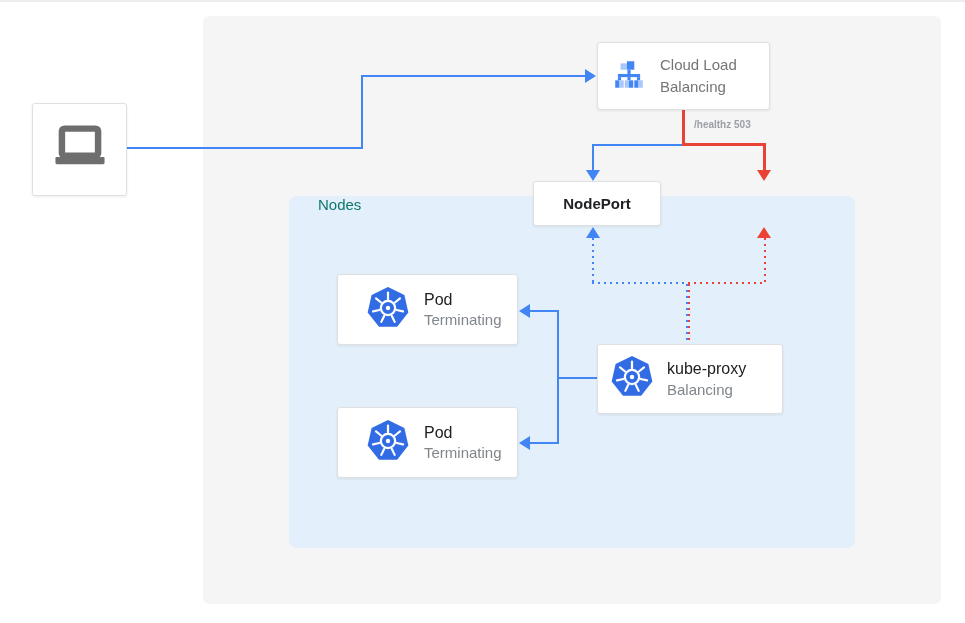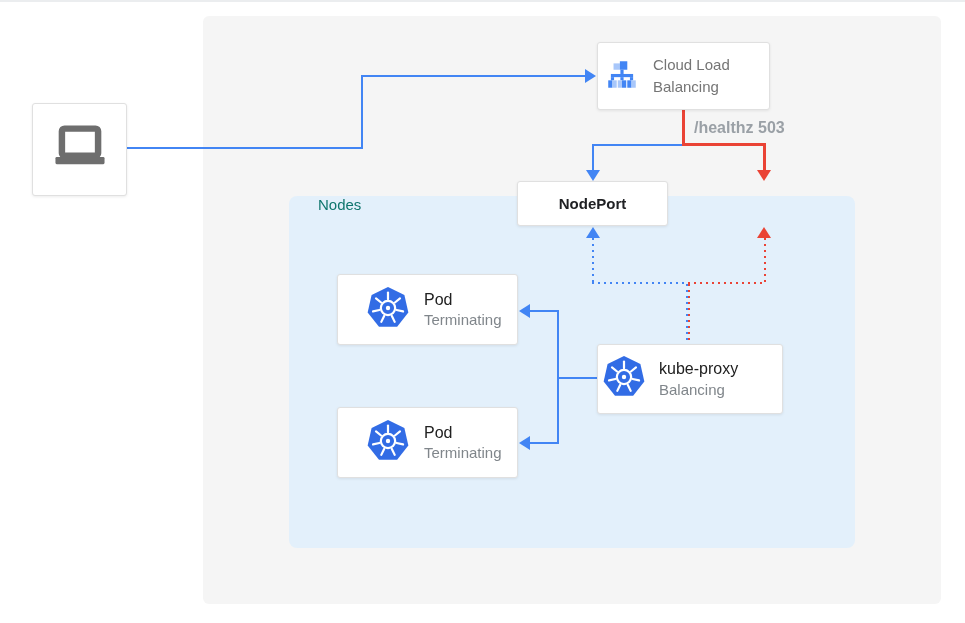--- a/index.html
+++ b/index.html
@@ -8,47 +8,47 @@
     font-family:"Liberation Sans", sans-serif;
   }
   .top-hairline{position:absolute;left:0;top:0;width:965px;height:2px;background:#ebedef;}
   .panel{position:absolute;left:203px;top:16px;width:738px;height:588px;background:var(--panel-bg,#f5f5f5);border-radius:6px;}
   .nodes-group{position:absolute;left:289px;top:196px;width:566px;height:352px;background:var(--nodes-bg,#e3f0fb);border-radius:8px;}
   .nodes-label{position:absolute;left:29px;top:0;font-size:15px;color:#0f766e;}
 
   .box{position:absolute;background:#fff;border:1px solid var(--border,#e0e0e0);border-radius:3px;
        box-shadow:0 1px 3px rgba(0,0,0,.08);box-sizing:border-box;display:flex;align-items:center;}
   .client-box{left:32px;top:103px;width:95px;height:93px;justify-content:center;}
-  .clb-box{left:597px;top:42px;width:173px;height:68px;padding-left:6px;gap:13px;}
+  .clb-box{left:597px;top:42px;width:173px;height:68px;padding-left:13px;gap:13px;}
   .clb-label{font-size:15px;line-height:1.45;color:var(--icon-gray,#757575);width:96px;}
   .port-box{justify-content:center;text-align:center;font-weight:bold;font-size:15px;color:#202124;line-height:1.3;}
-  .nodeport-box{left:517px;top:181px;width:151px;height:45px;}
+  .nodeport-box{left:533px;top:181px;width:128px;height:45px;}
   .healthcheck-box{left:690px;top:181px;width:150px;height:46px;}
   .healthcheck-box .lbl{width:120px;}
   .pod-box{left:337px;width:181px;height:71px;padding-left:28px;gap:14px;}
   .pod1{top:274px;} .pod2{top:407px;}
-  .kubeproxy-box{left:597px;top:344px;width:186px;height:70px;padding-left:4px;gap:13px;}
+  .kubeproxy-box{left:597px;top:344px;width:186px;height:70px;padding-left:12px;gap:13px;}
   .title{font-size:16px;color:var(--text-dark,#212121);line-height:1.35;}
   .subtitle{font-size:15px;color:var(--text-gray,#80868b);line-height:1.35;}
 
   .line{position:absolute;background:var(--blue,#4285f4);}
   .line-red{background:var(--red,#ea4335);}
   .dot-h-blue{position:absolute;background:repeating-linear-gradient(to right,var(--blue,#4285f4) 0 2px,transparent 2px 6px);}
   .dot-h-red{position:absolute;background:repeating-linear-gradient(to right,var(--red,#ea4335) 0 2px,transparent 2px 6px);}
   .dot-v-blue{position:absolute;background:repeating-linear-gradient(to bottom,var(--blue,#4285f4) 0 2px,transparent 2px 6px);}
   .dot-v-red{position:absolute;background:repeating-linear-gradient(to bottom,var(--red,#ea4335) 0 2px,transparent 2px 6px);}
 
   .arr{position:absolute;width:0;height:0;}
   .arr-right{border-top:7px solid transparent;border-bottom:7px solid transparent;border-left:11px solid currentColor;}
   .arr-left{border-top:7px solid transparent;border-bottom:7px solid transparent;border-right:11px solid currentColor;}
   .arr-down{border-left:7px solid transparent;border-right:7px solid transparent;border-top:11px solid currentColor;}
   .arr-up{border-left:7px solid transparent;border-right:7px solid transparent;border-bottom:11px solid currentColor;}
   .c-blue{color:var(--blue,#4285f4);} .c-red{color:var(--red,#ea4335);}
 
-  .healthz{position:absolute;left:694px;top:119px;font-size:16px;font-weight:bold;color:var(--label-gray,#9aa0a6);}
+  .healthz{position:absolute;left:694px;top:119px;font-size:10px;font-weight:bold;color:var(--label-gray,#9aa0a6);}
 
   .f-blue{fill:var(--blue,#4285f4);} .f-lblue{fill:var(--blue-light,#a8c7fa);}
   .f-k8s{fill:var(--k8s-blue,#326ce5);}
   .s-white{stroke:#fff;fill:none;}
 </style>
 </head>
 <body>
 
 <div class="stage">
 

